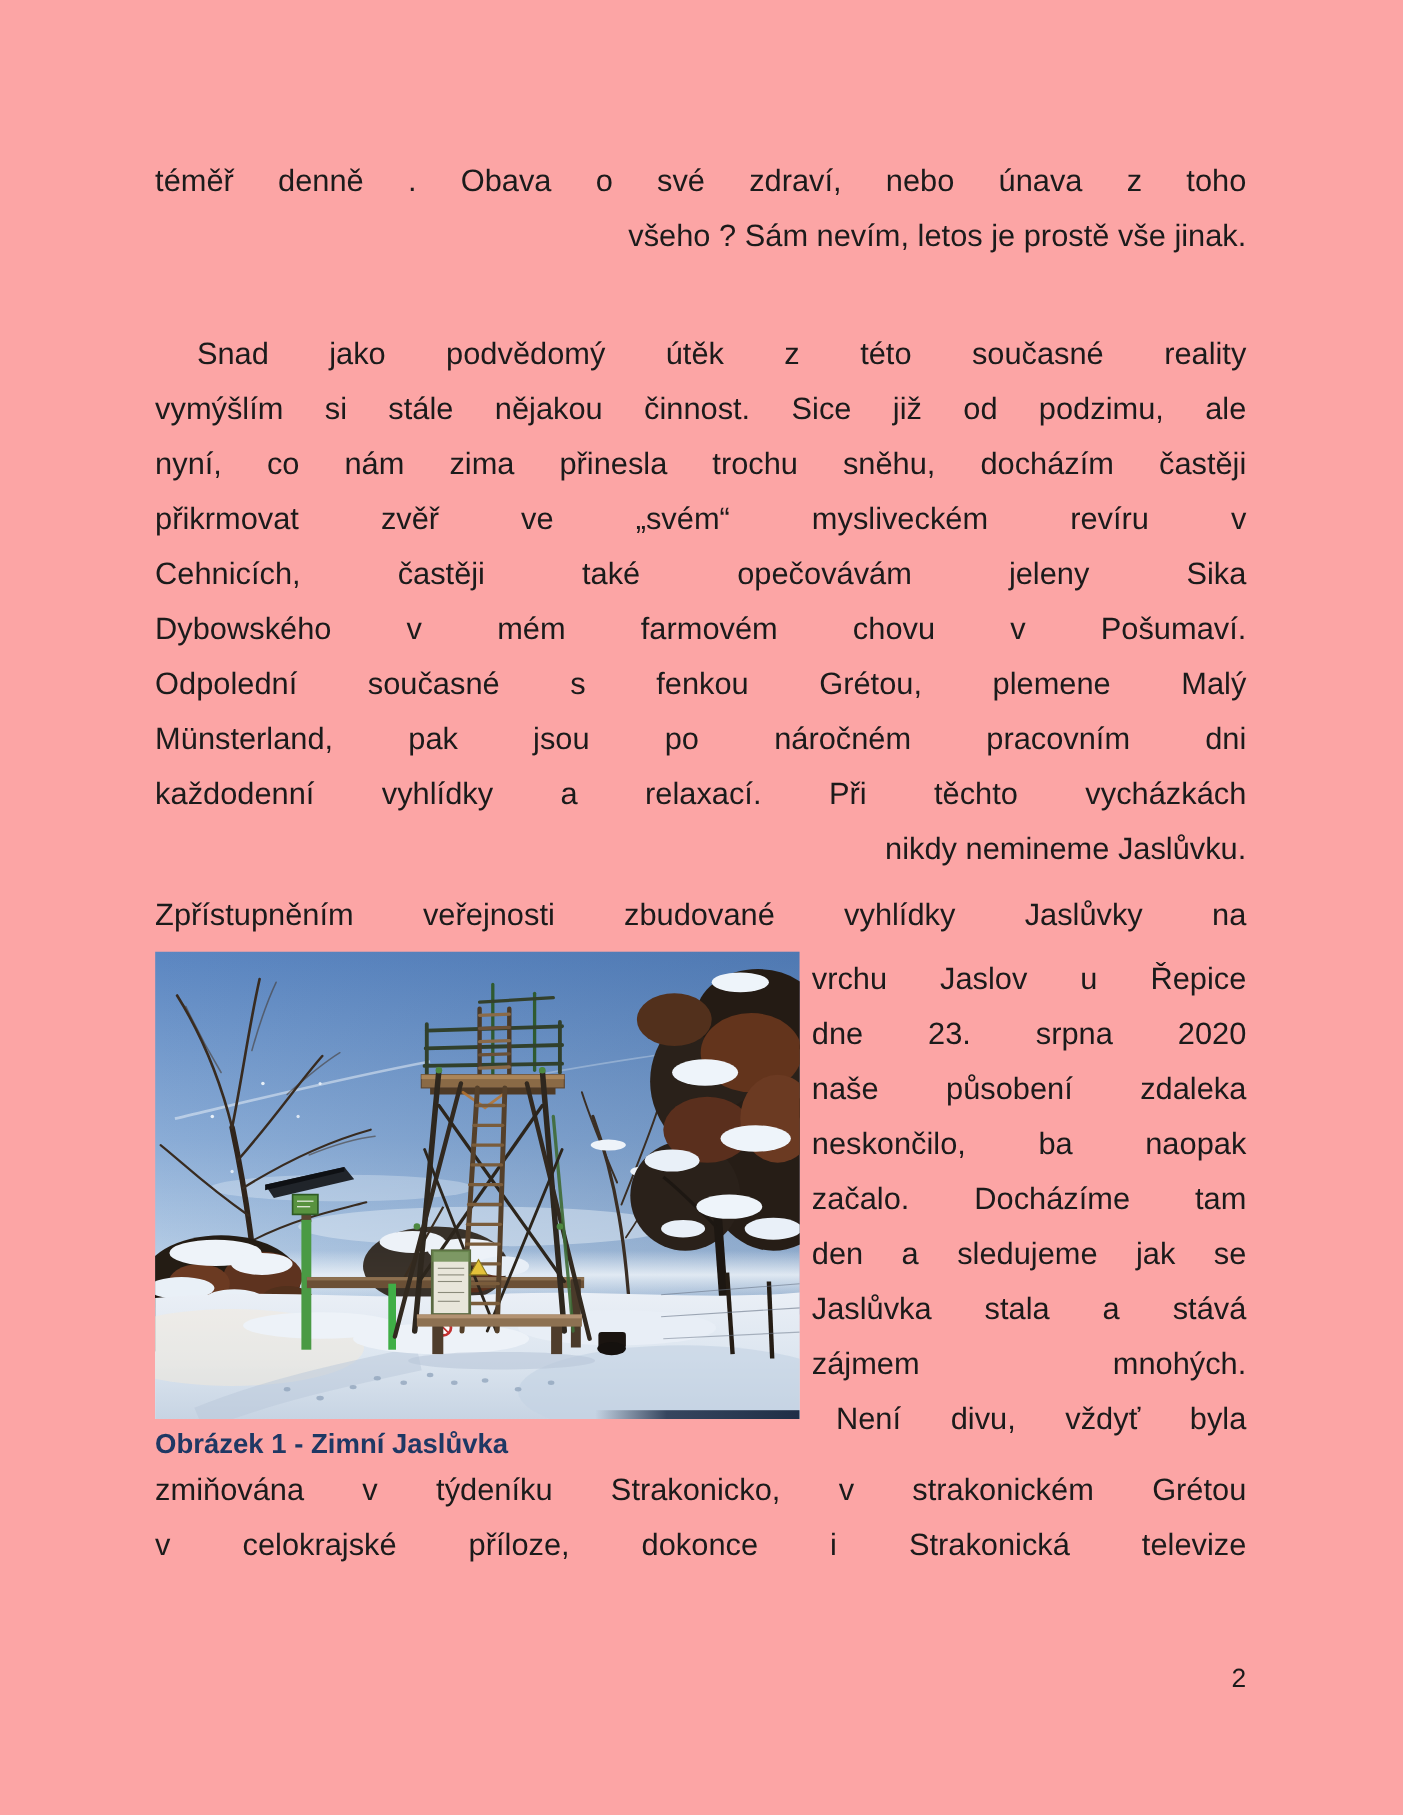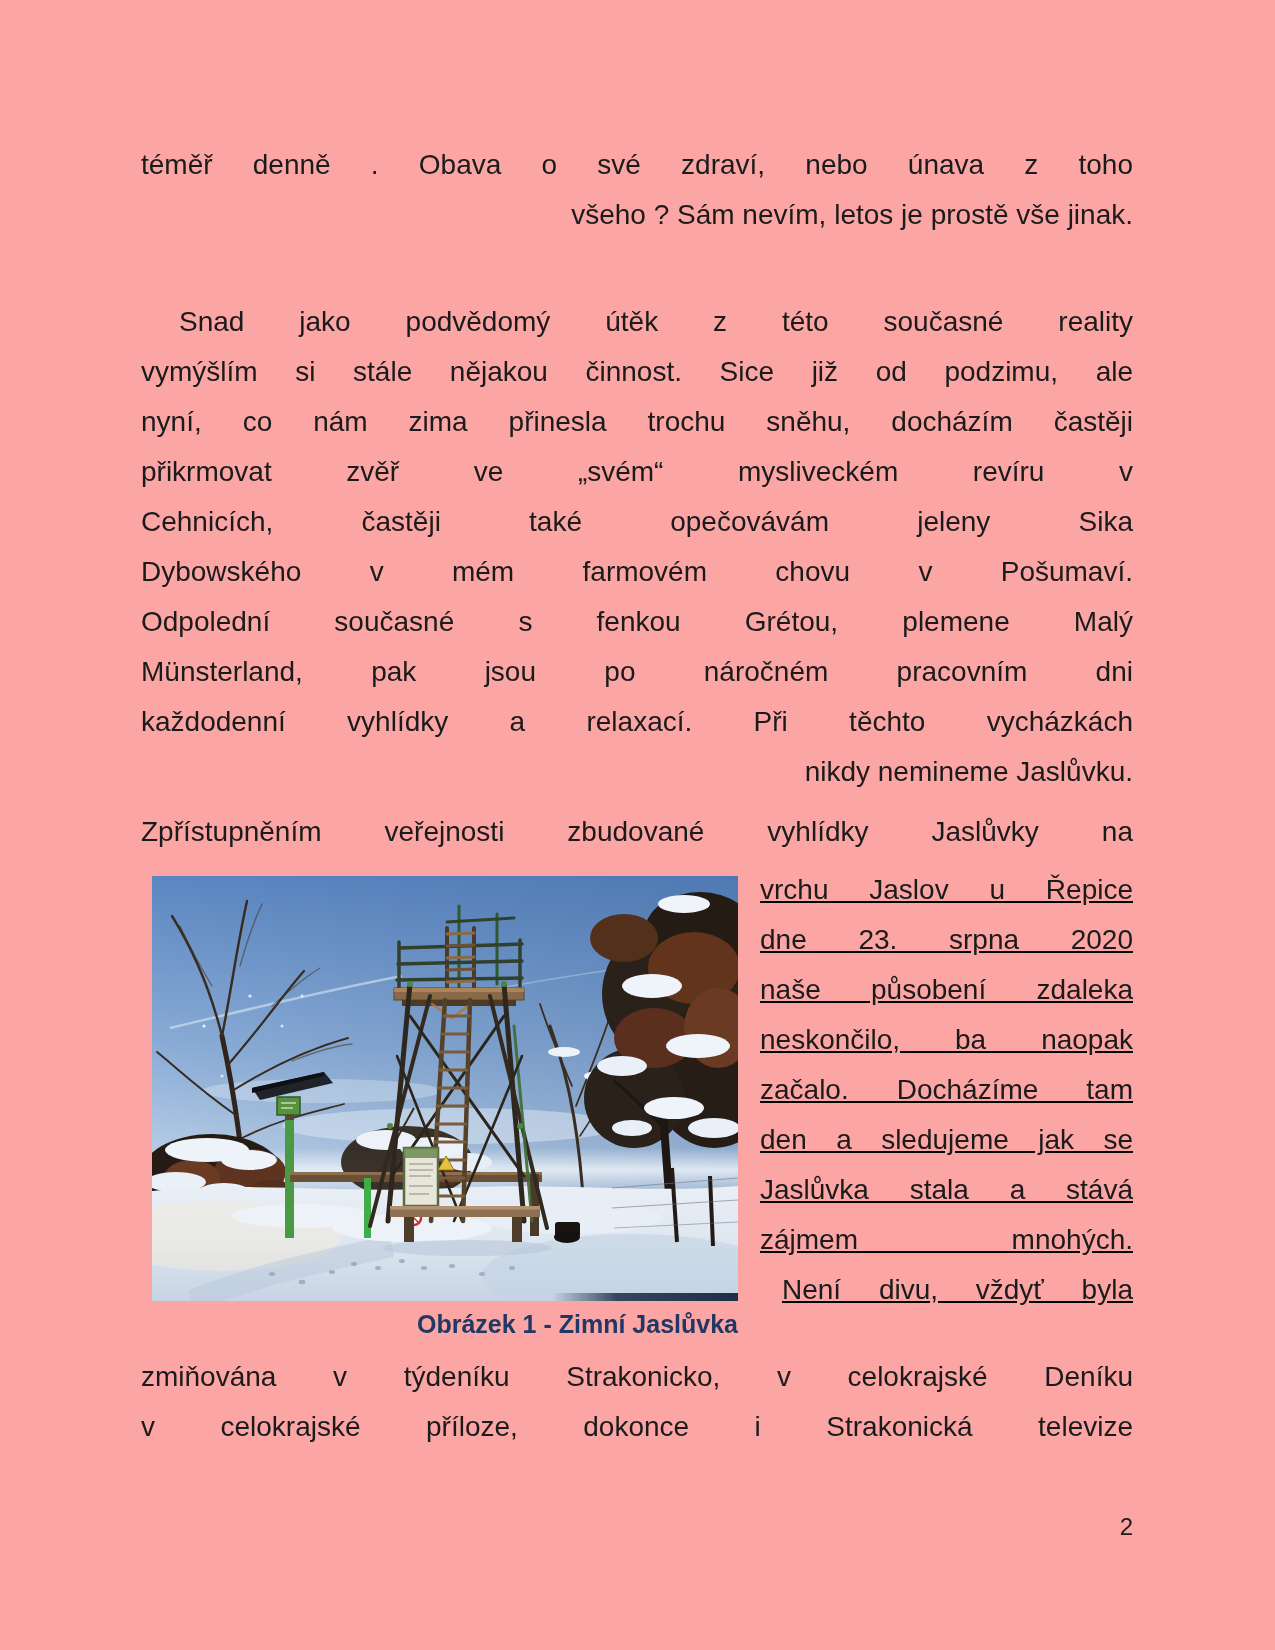--- a/index.html
+++ b/index.html
@@ -8,24 +8,24 @@
   .page{position:absolute;inset:0;background:#fca5a5;}
   .content{position:absolute;left:141px;top:140px;width:992px;}
   .line{font-size:28px;line-height:50px;color:#1b1b1b;text-align:right;}
   .line.justify{text-align:justify;text-align-last:justify;}
   .line.indent{text-indent:38px;}
   .line.indent2{text-indent:22px;}
   .para{margin:0;}
   .para.gap-after{margin-bottom:57px;}
   .lead{margin-top:10px;}
   .fig-row{display:flex;align-items:flex-start;margin-top:8px;}
-  figure{margin:11px;width:586px;flex:0 0 586px;text-align:right;}
+  figure{margin:0;width:586px;flex:0 0 586px;}
   .photo{display:block;width:586px;height:425px;}
   figcaption{margin-top:6px;font-size:25px;line-height:34px;font-weight:bold;color:#1f3864;}
-  .wrap-col{flex:1;padding-left:11px;min-width:0;text-decoration:underline;}
+  .wrap-col{flex:1;padding-left:11px;min-width:0;}
   .page-number{position:absolute;right:142px;top:1512px;font-size:24px;line-height:30px;color:#1b1b1b;}
 </style>
 </head>
 <body>
 
 <div class="page">
   <div class="content">
 
     <div class="para gap-after">
 
@@ -301,20 +301,20 @@
           <div class="line justify">začalo. Docházíme tam</div>
           <div class="line justify">den a sledujeme jak se</div>
           <div class="line justify">Jaslůvka stala a stává</div>
           <div class="line justify">zájmem mnohých.</div>
           <div class="line justify indent2">Není divu, vždyť byla</div>
         </div>
     </div>
 
     <div class="para">
 
-    <div class="line justify">zmiňována v týdeníku Strakonicko, v celokrajské Deníku</div>
+    <div class="line justify">zmiňována v týdeníku Strakonicko, v strakonickém Grétou</div>
         <div class="line justify">v celokrajské příloze, dokonce i Strakonická televize</div>
       </div>
 
   </div>
 
   <div class="page-number">2</div>
 </div>
 
 </body></html>

